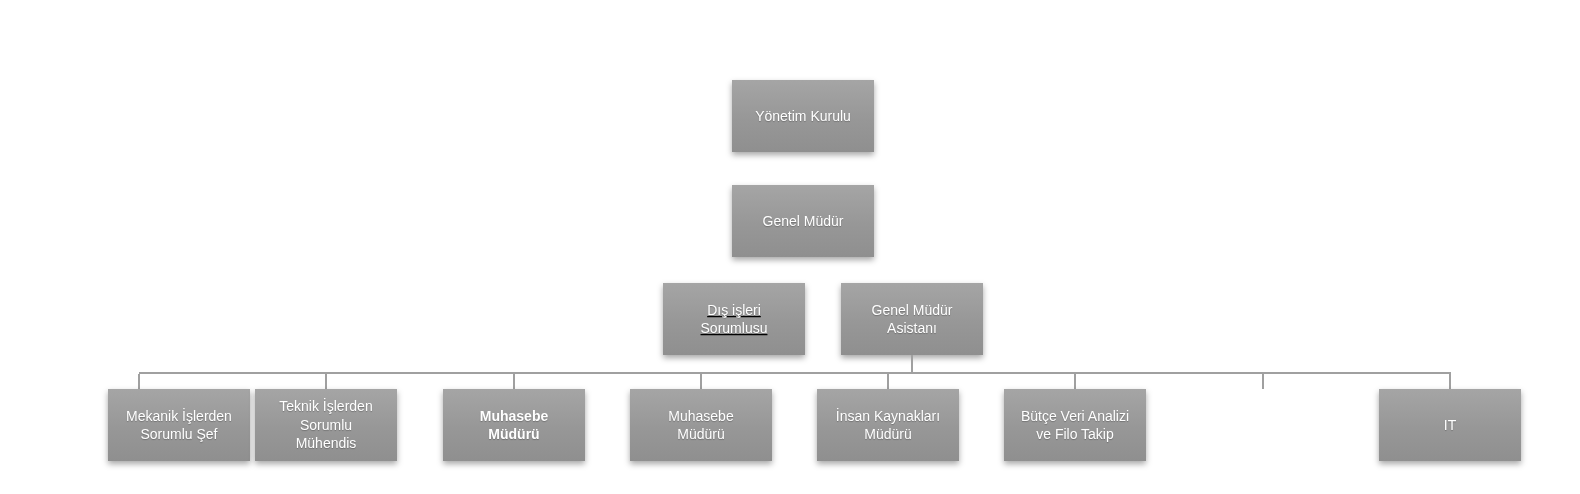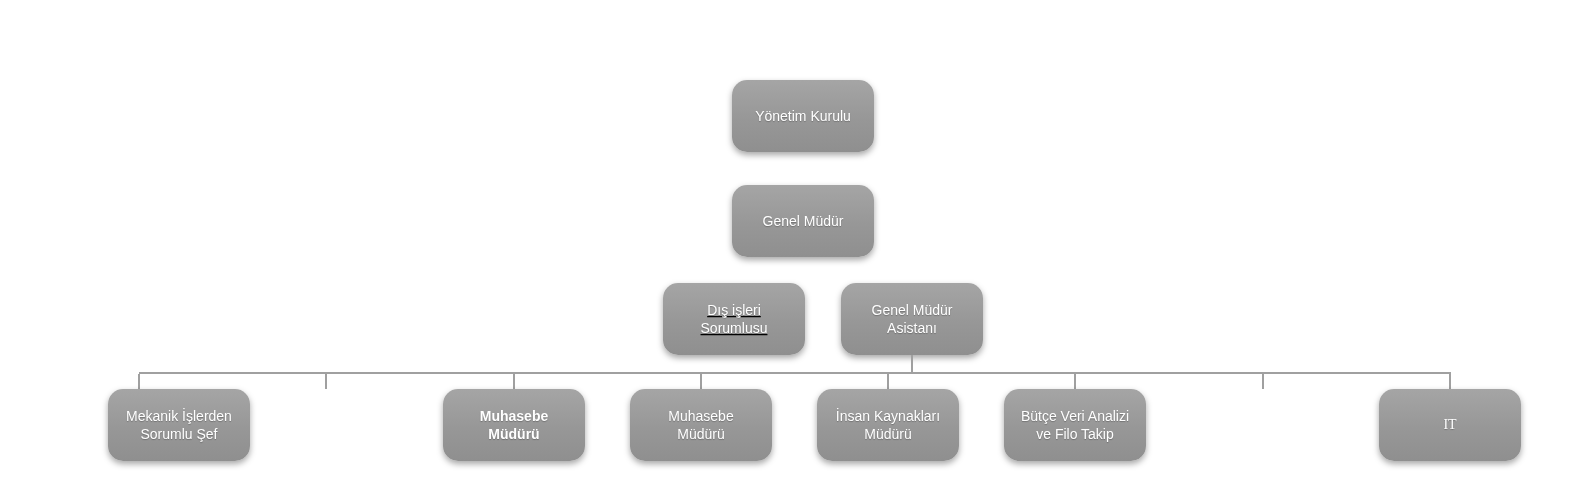--- a/index.html
+++ b/index.html
@@ -25,21 +25,20 @@
   .node {
     position: absolute;
     width: 142px;
     height: 72px;
     display: flex;
     align-items: center;
     justify-content: center;
     text-align: center;
     background: linear-gradient(180deg, var(--node-top) 0%, var(--node-mid) 55%, var(--node-bottom) 100%);
     box-shadow: 0 3px 6px rgba(0,0,0,0.35);
-    border-radius: 15px;
   }
   .node-label {
     color: var(--node-text);
     font-size: 14px;
     line-height: 1.32;
     white-space: pre-line;
     padding: 0 4px;
     text-shadow: 0 1px 1px rgba(0,0,0,0.25);
   }
   .conn {
@@ -77,33 +76,38 @@
   <div class="conn" style="left:700px; top:374px; width:2px; height:15px;"></div>
   <div class="conn" style="left:887px; top:374px; width:2px; height:15px;"></div>
   <div class="conn" style="left:1074px; top:374px; width:2px; height:15px;"></div>
   <div class="conn" style="left:1262px; top:374px; width:2px; height:15px;"></div>
   <div class="conn" style="left:1449px; top:374px; width:2px; height:15px;"></div>
 
   <div class="node" style="left:68px; top:389px;margin-left:40px;">
     <span class="node-label">Mekanik İşlerden
 Sorumlu Şef</span>
   </div>
+  <div class="node" style="left:255px; top:389px;">
+    <span class="node-label">Teknik İşlerden
+Sorumlu
+Mühendis</span>
+  </div>
   <div class="node" style="left:443px; top:389px;font-weight:bold;">
     <span class="node-label">Muhasebe
 Müdürü</span>
   </div>
   <div class="node" style="left:630px; top:389px;">
     <span class="node-label">Muhasebe
 Müdürü</span>
   </div>
   <div class="node" style="left:817px; top:389px;justify-content:center;">
     <span class="node-label">İnsan Kaynakları
 Müdürü</span>
   </div>
   <div class="node" style="left:1004px; top:389px;">
     <span class="node-label">Bütçe Veri Analizi
 ve Filo Takip</span>
   </div>
-  <div class="node" style="left:1379px; top:389px;font-family:Liberation Serif, serif;">
+  <div class="node" style="left:1379px; top:389px;">
     <span class="node-label">IT</span>
   </div>
 
 </div>
 
 </body></html>

